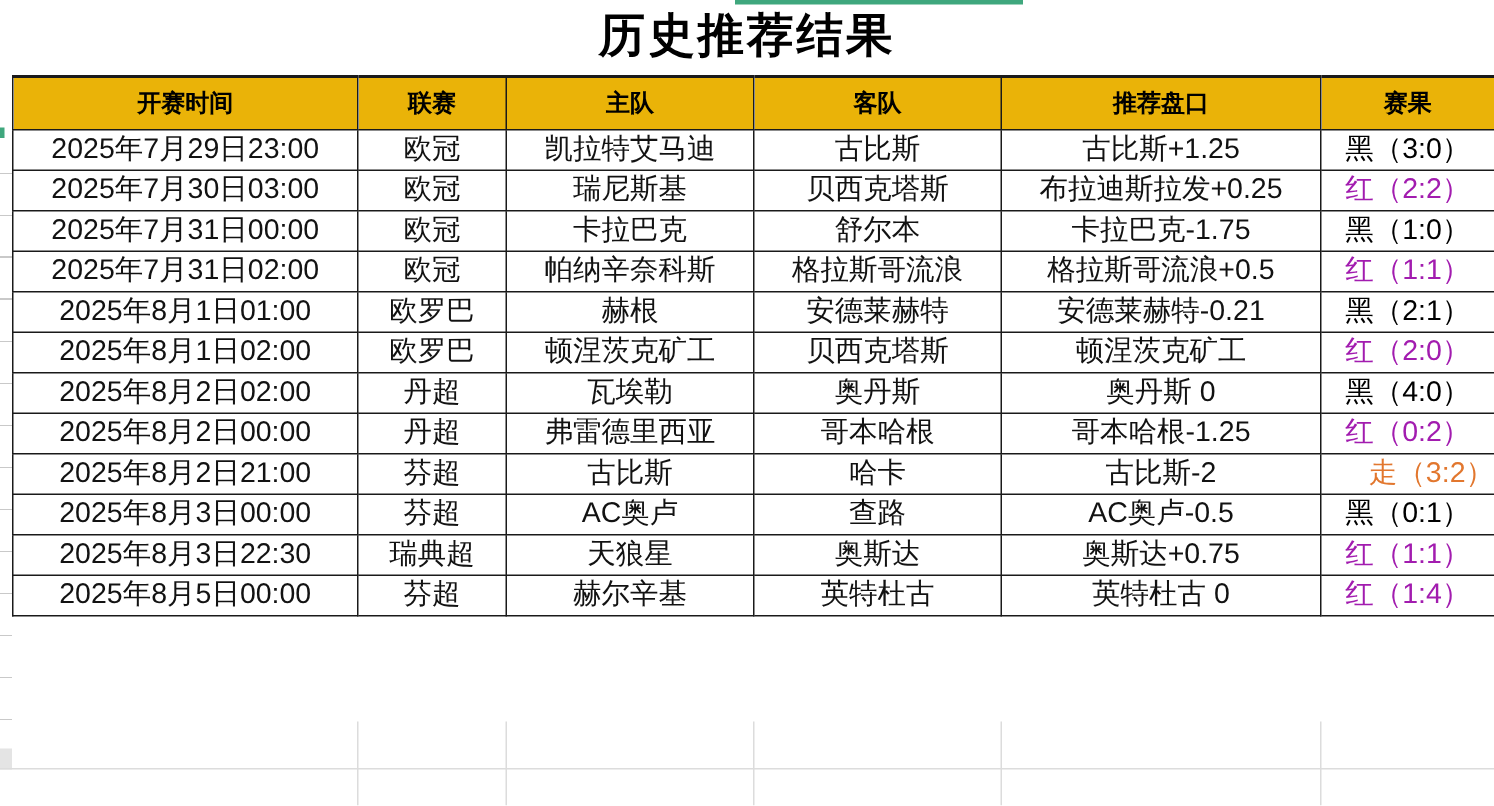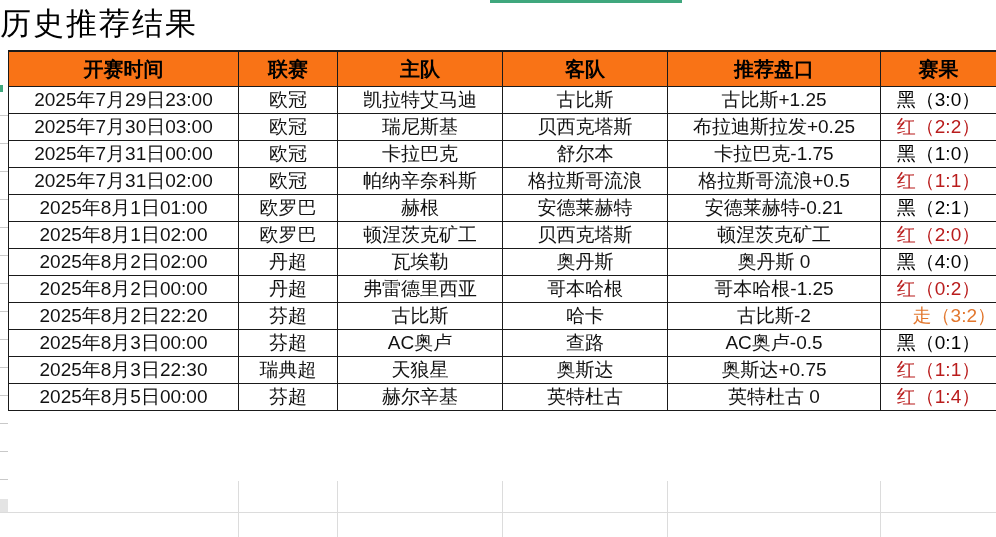--- a/index.html
+++ b/index.html
@@ -8,44 +8,44 @@
     background:#ffffff;
     font-family:"Liberation Sans","DejaVu Sans",sans-serif;
   }
   
   .top-accent{
     position:absolute;left:490px;top:0;width:192px;height:3px;
     background:#3fa77d;
   }
   .page-title{
     position:absolute;left:0;top:2px;width:996px;height:46px;
-    font-size:31px;font-weight:400;color:#000;
+    text-align:center;font-size:31px;font-weight:700;color:#000;
     letter-spacing:2px;line-height:44px;white-space:nowrap;
   }
   
   table.sheet{
     position:absolute;left:8px;top:50px;
     border-collapse:collapse;table-layout:fixed;
     width:988px;
   }
   table.sheet th{
-    background:#f97316;
+    background:#eab308;
     border:1.5px solid #1a1a1a;
     border-top:2.5px solid #1a1a1a;
-    height:34px;font-size:20px;font-weight:700;color:#000;
+    height:34px;font-size:16px;font-weight:700;color:#000;
     padding:0;text-align:center;white-space:nowrap;overflow:hidden;
   }
   table.sheet td{
     border:1.5px solid #1a1a1a;
     height:26px;line-height:26px;
     font-size:19px;font-weight:400;color:#121212;
     padding:0;text-align:center;white-space:nowrap;overflow:hidden;
     background:#fff;
   }
-  td.result[data-rescolor="red"]{color:#b91c1c;}
+  td.result[data-rescolor="red"]{color:#a21caf;}
   td.result[data-rescolor="walk"]{color:#E2772E;text-align:right;}
   td.result[data-rescolor="black"]{color:#000000;}
   
   .left-sliver{
     position:absolute;left:0;top:88px;width:8px;height:392px;
     background:repeating-linear-gradient(to bottom,
       transparent 0, transparent 27px, #c9c9c9 27px, #c9c9c9 28px);
   }
   .left-grey-cell{
     position:absolute;left:0;top:499px;width:8px;height:14px;
@@ -154,21 +154,21 @@
     </tr>
     <tr>
       <td>2025年8月2日00:00</td>
       <td>丹超</td>
       <td>弗雷德里西亚</td>
       <td>哥本哈根</td>
       <td>哥本哈根-1.25</td>
       <td class="result" data-rescolor="red">红（0:2）</td>
     </tr>
     <tr>
-      <td>2025年8月2日22:20</td>
+      <td>2025年8月2日21:00</td>
       <td>芬超</td>
       <td>古比斯</td>
       <td>哈卡</td>
       <td>古比斯-2</td>
       <td class="result" data-rescolor="walk">走（3:2）</td>
     </tr>
     <tr>
       <td>2025年8月3日00:00</td>
       <td>芬超</td>
       <td>AC奥卢</td>

